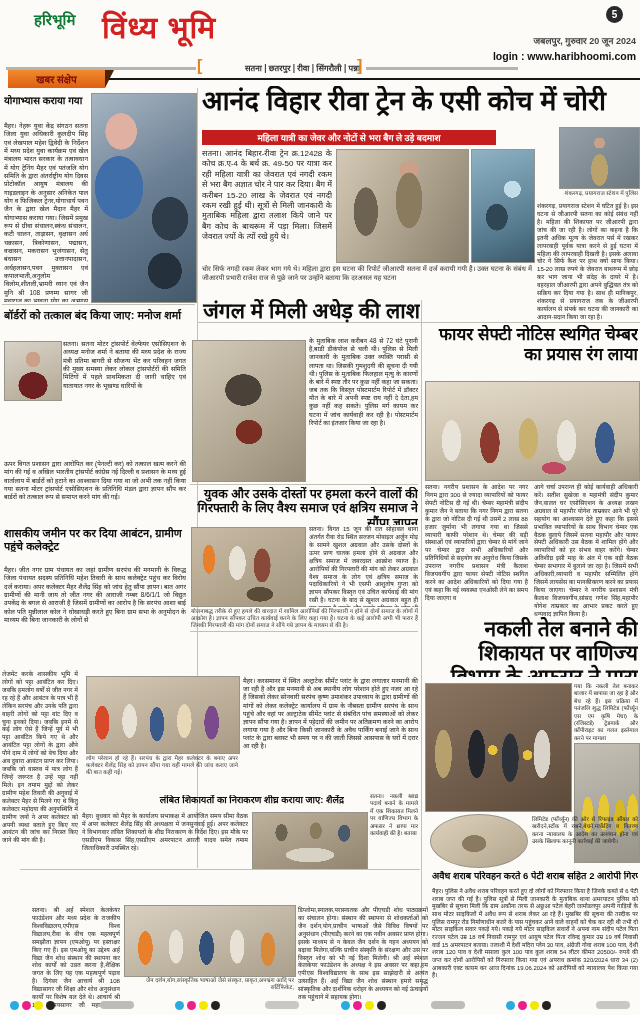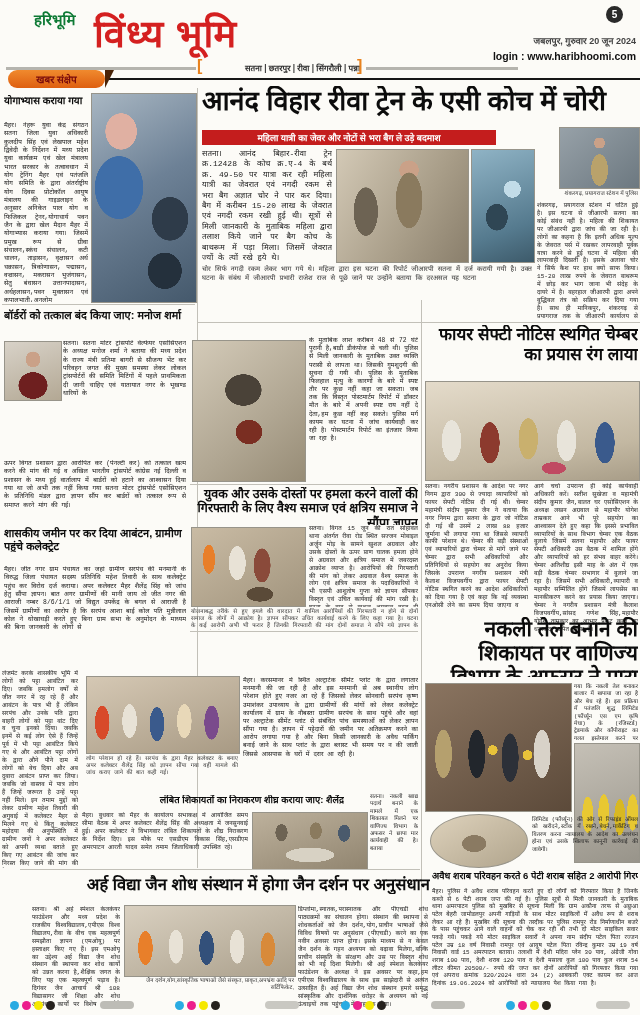--- a/index.html
+++ b/index.html
@@ -1,56 +1,56 @@
 <!DOCTYPE html>
 <html><head>
 <meta charset="utf-8">
 <style>
   html,body{margin:0;padding:0;background:#e8e8e4;}
   .pg{position:relative;width:640px;height:1015px;background:#fcfbf7;margin:0 auto;
       font-family:"Liberation Sans","DejaVu Sans",sans-serif;color:#1b1b1b;overflow:hidden;}
   .abs{position:absolute;}
-  .j{text-align:justify;line-height:1.3;color:#222;overflow:hidden;word-break:break-word;font-family:Liberation Mono, monospace;}
+  .j{text-align:justify;line-height:1.3;color:#222;overflow:hidden;word-break:break-word;}
   .hl{font-weight:bold;color:#0c0c0c;line-height:1.15;overflow:hidden;}
   .ctr{text-align:right;}
   .nw{white-space:nowrap;}
   .photo{border:1px solid #97948a;overflow:hidden;}
   .rule-h{background:#c2c0b8;height:1px;}
   .rule-v{background:#c2c0b8;width:1px;}
   .redbar{background:#c41d1d;color:#fff;font-weight:bold;display:flex;align-items:center;justify-content:center;overflow:hidden;}
   .cap{color:#333;line-height:1.25;overflow:hidden;}
   .dot{width:9px;height:9px;border-radius:50%;display:inline-block;margin-right:3px;}
   .capsule{width:34px;height:8px;border-radius:4px;background:#bdbcb6;display:inline-block;}
   .regrow{display:flex;align-items:center;justify-content:space-between;}
   .dotgrp{display:flex;align-items:center;}
 </style>
 </head>
 <body>
 
 <div class="pg">
 
   <div class="abs" style="left:0;top:0;width:560px;height:80px;">
     <div class="abs" style="left:34px;top:9px;font-size:15px;font-weight:bold;color:#0e7a35;">हरिभूमि</div>
-    <div class="abs nw" style="left:94px;top:6px;font-size:38px;font-weight:bold;color:#d42020;letter-spacing:1px;">विंध्य भूमि</div>
+    <div class="abs nw" style="left:102px;top:6px;font-size:30px;font-weight:bold;color:#d42020;letter-spacing:1px;">विंध्य भूमि</div>
     <div class="abs" style="left:606px;top:6px;width:17px;height:17px;border-radius:50%;background:#2a2a2a;color:#fff;
                 font-size:10px;font-weight:bold;display:flex;align-items:center;justify-content:center;">
       <span>5</span>
     </div>
     <div class="abs nw" style="left:440px;top:34px;width:196px;text-align:right;font-size:9px;font-weight:bold;color:#444;">जबलपुर, गुरुवार 20 जून 2024</div>
     <div class="abs nw" style="left:440px;top:50px;width:196px;text-align:right;font-size:10.5px;font-weight:bold;color:#111;">login : www.haribhoomi.com</div>
     <div class="abs" style="left:6px;top:67px;width:190px;height:3px;background:#b5b4ae;"></div>
     <div class="abs" style="left:366px;top:67px;width:152px;height:3px;background:#b5b4ae;"></div>
     <div class="abs" style="left:197px;top:57px;font-size:16px;font-weight:bold;color:#e8821e;">[</div>
     <div class="abs nw ctr" style="left:206px;top:62px;width:154px;font-size:8.2px;font-weight:bold;color:#333;overflow:hidden;">सतना | छतरपुर | रीवा | सिंगरौली | पन्ना</div>
     <div class="abs" style="left:357px;top:57px;font-size:16px;font-weight:bold;color:#e8821e;">]</div>
     <div class="abs" style="left:108px;top:78px;width:532px;height:2px;background:#161616;"></div>
   </div>
 
   <div class="abs" style="left:8px;top:70px;width:97px;height:18px;background:linear-gradient(180deg,#f08a2e,#de5f10);
-              display:flex;align-items:center;justify-content:center;border-radius:9px;">
+              display:flex;align-items:center;justify-content:center;">
     <span style="font-size:10px;font-weight:bold;color:#7a0c0c;">खबर संक्षेप</span>
     <span style="position:absolute;right:-9px;top:0;width:0;height:0;border-top:18px solid #4a2408;border-right:9px solid transparent;"></span>
   </div>
   <div class="abs hl" style="left:4px;top:95px;width:84px;font-size:10px;">योगाभ्यास कराया गया</div>
   <div class="abs j" style="left:4px;top:122px;width:84px;height:180px;font-size:6.4px;">मैहर। नेहरू युवा केंद्र संगठन सतना जिला युवा अधिकारी कुलदीप सिंह एवं लेखपाल महेश द्विवेदी के निर्देशन में मध्य प्रदेश युवा कार्यक्रम एवं खेल मंत्रालय भारत सरकार के तत्वावधान में योग ट्रेनिंग मैहर एवं पतंजलि योग समिति के द्वारा अंतर्राष्ट्रीय योग दिवस प्रोटोकॉल आयुष मंत्रालय की गाइडलाइन के अनुसार अनिकेत पाल योग व फिजिकल ट्रेनर,योगाचार्य पवन जैन के द्वारा खेल मैदान मैहर में योगाभ्यास कराया गया। जिसमें प्रमुख रूप से ग्रीवा संचालन,स्कंध संचालन, कटी चालन, ताड़ासन, वृक्षासन अर्ध चक्रासन, त्रिकोणासन, पद्मासन, वज्रासन, मकरासन भुजंगासन, सेतु बंधासन उत्तानपादासन, अर्धहलासन,पवन मुक्तासन एवं कपालभाती,अनुलोम विलोम,शीतली,भ्रामरी ध्यान एवं जैन मुनि श्री 108 प्रणम्य सागर जी महाराज का भावना योग का अभ्यास करवाया गया।</div>
   <div class="abs photo" style="left:91px;top:93px;width:104px;height:208px;
               background:
               radial-gradient(26px 30px at 28% 18%,#e0b0a2 0 60%,transparent 61%),
               radial-gradient(40px 52px at 26% 45%,#3f6ea8 0 60%,transparent 61%),
               radial-gradient(30px 36px at 75% 60%,#2e3b49 0 60%,transparent 61%),
@@ -92,20 +92,21 @@
               radial-gradient(12px 13px at 50% 30%,#caa188 0 60%,transparent 61%),
               radial-gradient(24px 22px at 50% 75%,#6e1f1f 0 60%,transparent 61%),
               linear-gradient(160deg,#d8d2c8 0%,#b3a894 100%);"></div>
   <div class="abs j" style="left:63px;top:340px;width:123px;height:118px;font-size:6.4px;">सतना। सतना मोटर ट्रांसपोर्ट वेल्फेयर एसोसिएशन के अध्यक्ष मनोज शर्मा ने बताया की मध्य प्रदेश के राज्य मंत्री प्रतिमा बागरी से सौजन्य भेंट कर परिवहन जगत की मुख्य समस्या लेकर लोकल ट्रांसपोर्टरों की समिति मिटिंगों में पहले प्राथमिकता दी जानी चाहिए एवं यातायात नगर के भूखण्ड धारियों के</div>
   <div class="abs j" style="left:4px;top:460px;width:182px;height:62px;font-size:6.4px;">ऊपर विगत प्रशासन द्वारा आरोपित कर (पेनल्टी कर) को तत्काल खत्म करने की मांग की गई व अखिल भारतीय ट्रांसपोर्ट कांग्रेस नई दिल्ली व प्रशासन के मध्य हुई वार्तालाप में बार्डरों को हटाने का आश्वासन दिया गया था जो अभी तक नहीं किया गया सतना मोटर ट्रांसपोर्ट एसोसिएशन के प्रतिनिधि मंडल द्वारा ज्ञापन सौंप कर बार्डरों को तत्काल रूप से समाप्त करने मांग की गई।</div>
 
   <div class="abs hl" style="left:4px;top:527px;width:180px;font-size:11px;">शासकीय जमीन पर कर दिया आबंटन, ग्रामीण पहुंचे कलेक्ट्रेट</div>
   <div class="abs j" style="left:4px;top:566px;width:182px;height:100px;font-size:6.4px;">मैहर। जीत नगर ग्राम पंचायत का जहां ग्रामीण सरपंच की मनमानी के विरुद्ध जिला पंचायत सदस्य प्रतिनिधि महेश तिवारी के साथ कलेक्ट्रेट पहुंच कर विरोध दर्ज कराया। अपर कलेक्टर मैहर शैलेंद्र सिंह को जांच हेतु सौंपा ज्ञापन। बात अगर ग्रामीणों की मानी जाय तो जीत नगर की आराजी नम्बर 8/6/1/1 जो विद्युत उपकेंद्र के बगल से आराजी है जिसमें ग्रामीणों का आरोप है कि सरपंच आशा बाई कोल पति मुन्नीलाल कोल ने धोखाधड़ी करते हुए बिना ग्राम सभा के अनुमोदन के माध्यम की बिना जानकारी के लोगों से</div>
   <div class="abs j" style="left:2px;top:670px;width:76px;height:198px;font-size:6.1px;">लेजमेंट करके शासकीय भूमि में लोगों को पट्टा आबंटित कर दिए। जबकि हमलोग वर्षों से जीत नगर में रह रहे हैं और आबंटन के पात्र भी हैं लेकिन सरपंच और उनके पति द्वारा बाहरी लोगों को पट्टा बांट दिए व चुना इनको दिया। जबकि इनमें से कई लोग ऐसे हैं जिन्हें पूर्व में भी पट्टा आबंटित किये गए थे और आबंटित पट्टा लोगों के द्वारा औने पौने दाम में लोगों को बेच दिया और अब दुबारा आबंटन प्राप्त कर लिया। जबकि जो वास्तव में पात्र लोग हैं जिन्हें जरूरत है उन्हें पट्टा नहीं मिले। इन तमाम मुद्दों को लेकर ग्रामीण महेश तिवारी की अगुवाई में कलेक्टर मैहर से मिलने गए थे किंतु कलेक्टर महोदया की अनुपस्थिति में ग्रामीण जनों ने अपर कलेक्टर को अपनी व्यथा बताते हुए किए गए आबंटन की जांच कर निरस्त किए जाने की मांग की है।</div>
 
+  <div class="abs hl nw ctr" style="left:200px;top:299px;width:220px;font-size:21px;">जंगल में मिली अधेड़ की लाश</div>
   <div class="abs photo" style="left:192px;top:340px;width:112px;height:140px;
               background:
               radial-gradient(30px 26px at 45% 35%,#4a4238 0 60%,transparent 61%),
               radial-gradient(22px 20px at 50% 65%,#7a2e22 0 60%,transparent 61%),
               linear-gradient(140deg,#d3cab8 0%,#b0a692 60%,#978c76 100%);"></div>
 
   <div class="abs j" style="left:309px;top:337px;width:109px;height:146px;font-size:6.3px;">के मुताबिक लाश करीबन 48 से 72 घंटे पुरानी है,बाडी डीकंपोज से चली थी। पुलिस से मिली जानकारी के मुताबिक उक्त व्यक्ति परासी से लापता था। जिसकी गुमशुदगी की सूचना दी गयी थी। पुलिस के मुताबिक फिलहाल मृत्यु के कारणों के बारे में स्पष्ट तौर पर कुछ नहीं कहा जा सकता। जब तक कि विस्तृत पोस्टमार्टम रिपोर्ट में डॉक्टर मौत के बारे में अपनी स्पष्ट राय नहीं दे देता,हम कुछ नहीं कह सकते। पुलिस मर्ग कायम कर घटना में जांच कार्यवाही कर रही है। पोस्टमार्टम रिपोर्ट का इंतजार किया जा रहा है।</div>
   <div class="abs j" style="left:192px;top:484px;width:226px;height:0;font-size:6.3px;overflow:hidden;">सतना। बरौंधा थाना अंतर्गत शिवराजपुर के जंगल में एक अधेड़ की लाश संदिग्ध परिस्थितियों में पायी गयी। मृतक की शिनाख्त कोलहाई निवासी मनोज मवासी पुत्र राजकुमार मवासी शिवराजपुर के रूप में की गयी है। जंगल में अज्ञात व्यक्ति की लाश पड़े होने की सूचना पुलिस को कुछ चरवाहों द्वारा दी गयी थी। जिसके आधार पर बरौंधा थाना प्रभारी अभिनव सिंह ने पुलिस बल सहित मौके पर पहुंच कर मुआयना किया।</div>
   <div class="abs rule-h" style="left:190px;top:484px;width:228px;"></div>
 
@@ -178,21 +179,20 @@
   <div class="abs photo" style="left:430px;top:814px;width:96px;height:52px;border-radius:50%;
               background:
               radial-gradient(20px 14px at 45% 55%,#8a7a62 0 60%,transparent 61%),
               linear-gradient(150deg,#ded2bc 0%,#b0a48c 100%);"></div>
   <div class="abs j" style="left:532px;top:816px;width:106px;height:50px;font-size:5.7px;">लिमिटेड (फॉर्च्यून) की ओर से रिफाइंड ऑयल को खरीदने,स्टॉक में रखने,बेचने,मार्केटिंग व वितरण करना न्यायालय के आदेश का उल्लंघन होना एवं उसके खिलाफ कानूनी कार्रवाई की जावेगी।</div>
 
   <div class="abs hl ctr nw" style="left:432px;top:871px;width:206px;font-size:9.5px;">अवैध शराब परिवहन करते 6 पेटी शराब सहित 2 आरोपी गिरफ्तार</div>
   <div class="abs j" style="left:432px;top:888px;width:206px;height:102px;font-size:5.9px;">मैहर। पुलिस ने अवैध शराब परिवहन करते हुए दो लोगों को गिरफ्तार किया है जिनके कब्जे से 6 पेटी शराब जप्त की गई है। पुलिस सूत्रों से मिली जानकारी के मुताबिक थाना अमरपाटन पुलिस को मुखबिर से सूचना मिली कि ग्राम अकौना तरफ से अछुआ पटेल बेहरी जामोडलपुर अपनी गाड़ियों के साथ मोटर साइकिलों में अवैध रूप से शराब लेकर आ रहे हैं। मुखबिर की सूचना की तस्दीक पर पुलिस रामपुर रोड निर्माणाधीन बजरे के पास पहुंचकर आने वाले वाहनों को चेक कर रही थी तभी दो मोटर साइकिल सवार पकड़े गये। पकड़े गये मोटर साइकिल सवारों ने अपना नाम संदीप पटेल पिता रज्जन पटेल उम्र 18 वर्ष निवासी रामपुर एवं आयुष पटेल पिता रविन्द्र कुमार उम्र 19 वर्ष निवासी वार्ड 15 अमरपाटन बताया। तलाशी में देशी मदिरा प्लेन 30 पाव, अंग्रेजी गोवा शराब 100 पाव, देशी शराब 120 पाव व देशी मसाला कुल 100 पाव कुल शराब 54 लीटर कीमत 20500/- रुपये की जप्त कर दोनों आरोपियों को गिरफ्तार किया गया एवं अपराध क्रमांक 320/2024 धारा 34 (2) आबकारी एक्ट कायम कर आज दिनांक 19.06.2024 को आरोपियों को न्यायालय पेश किया गया है।</div>
 
   <div class="abs rule-h" style="left:20px;top:869px;width:400px;"></div>
-  <div class="abs hl ctr nw" style="left:30px;top:875px;width:400px;font-size:16.5px;">अर्ह विद्या जैन शोध संस्थान में होगा जैन दर्शन पर अनुसंधान</div>
   <div class="abs j" style="left:32px;top:906px;width:88px;height:102px;font-size:6.1px;">सतना। श्री अर्ह स्पेशल केलकेयर फाउंडेशन और मध्य प्रदेश के राजकीय विश्वविद्यालय,एपीएस विश्व विद्यालय,रीवा के बीच एक महत्वपूर्ण समझौता ज्ञापन (एमओयू) पर हस्ताक्षर किए गए हैं। इस एमओयू का उद्देश्य अर्ह विद्या जैन शोध संस्थान की स्थापना कर शोध कार्यों को उन्नत करना है,शैक्षिक जगत के लिए यह एक महत्वपूर्ण पड़ाव है। दिगंबर जैन आचार्य श्री 108 विद्यासागर जी शिक्षा और शोध अनुसंधान कार्यों पर विशेष बल देते थे। आचार्य श्री 108 समयसागर जी महाराज के आशीर्वाद से और अर्ह योग प्रणेता मुनि श्री108 प्रणम्य सागर जी महाराज की प्रेरणा से उच्च स्तरीय शिक्षा के क्षेत्र में यह विकास हो रहा है। इसके अंतर्गत विश्वविद्यालय में</div>
   <div class="abs photo" style="left:124px;top:905px;width:170px;height:70px;
               background:
               radial-gradient(12px 28px at 12% 60%,#e87f2a 0 60%,transparent 61%),
               radial-gradient(12px 28px at 30% 58%,#e8e2d6 0 60%,transparent 61%),
               radial-gradient(12px 28px at 48% 60%,#33507a 0 60%,transparent 61%),
               radial-gradient(12px 28px at 66% 58%,#e8e2d6 0 60%,transparent 61%),
               radial-gradient(12px 28px at 84% 62%,#d88a3a 0 60%,transparent 61%),
               linear-gradient(160deg,#d9d0c0 0%,#aba08c 100%);"></div>
   <div class="abs ctr cap" style="left:124px;top:977px;width:170px;height:18px;font-size:5.8px;">जैन दर्शन,योग,सांस्कृतिक भाषाओं जैसे संस्कृत, प्राकृत,अपभ्रंश आदि पर सर्टिफिकेट,</div>

